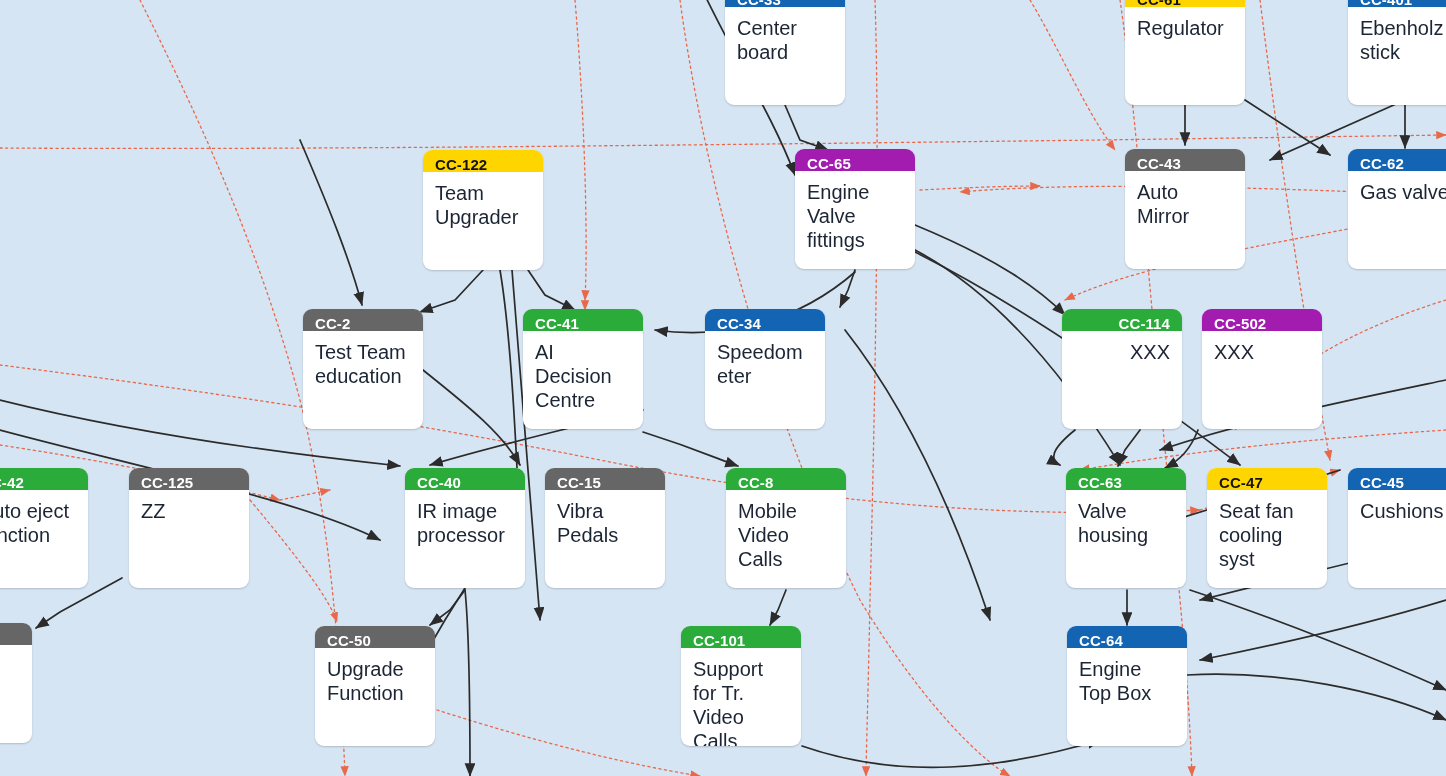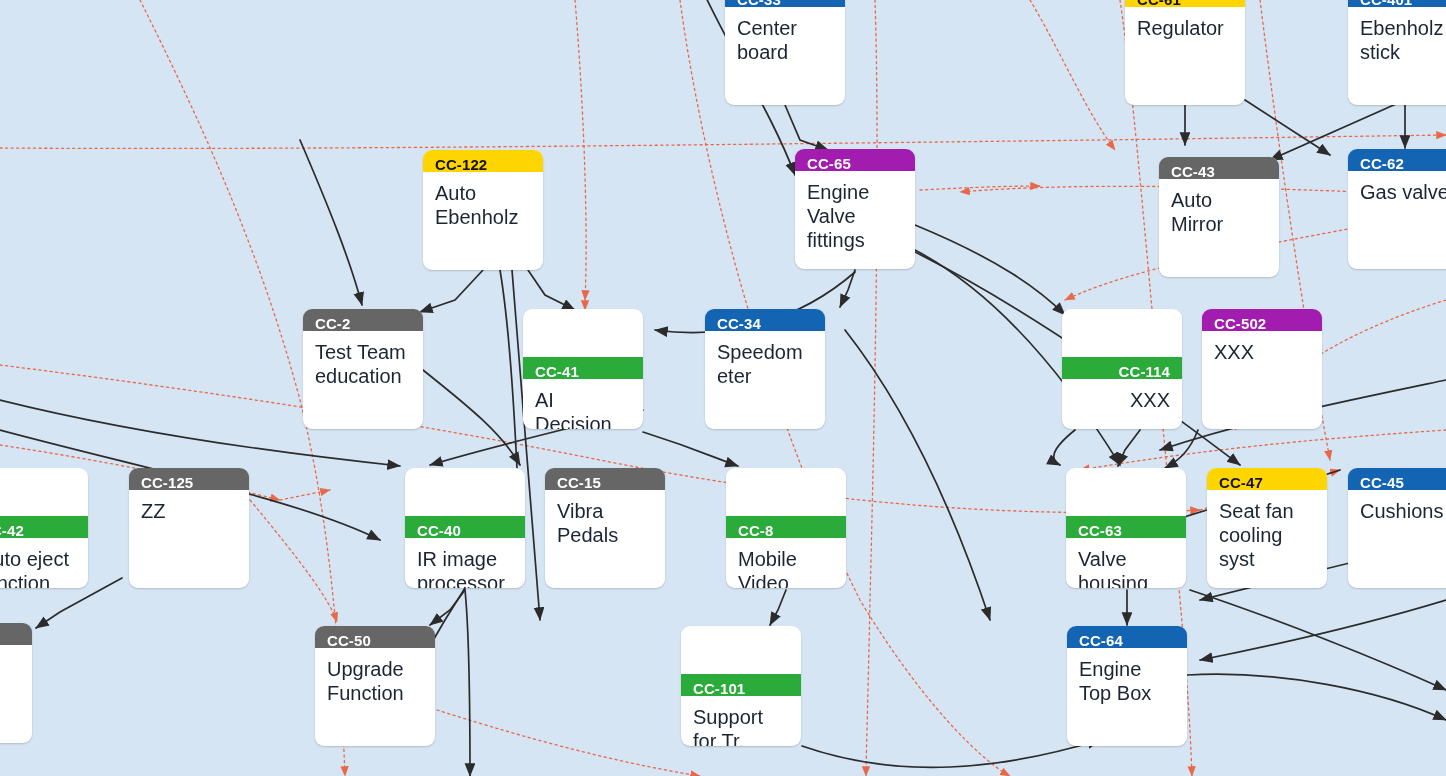--- a/index.html
+++ b/index.html
@@ -25,21 +25,21 @@
     letter-spacing:.1px;
     white-space:nowrap;
   }
   .node .body{
     padding:9px 12px 0 12px;
     font-size:20px;line-height:24px;
     color:#1b2534;
     word-wrap:break-word;
   }
   .hdr.blue{background:#1464b4;color:#ffffff;}
-  .hdr.green{background:#2bab3a;color:#ffffff;margin-top:48px;}
+  .hdr.green{background:#2bab3a;color:#ffffff;}
   .hdr.gray{background:#666666;color:#ffffff;}
   .hdr.yellow{background:#ffd500;color:#121212;}
   .hdr.red{background:#a21caf;color:#ffffff;}
 </style>
 </head>
 <body>
 
 <div id="canvas">
 
   <svg id="edges" viewBox="0 0 1446 776" xmlns="http://www.w3.org/2000/svg">
@@ -123,27 +123,27 @@
       <div class="node" style="left: 1125px; top: -15px;">
         <div class="hdr yellow">CC-61</div>
         <div class="body">Regulator</div>
       </div>
       <div class="node" style="left: 1348px; top: -15px;">
         <div class="hdr blue">CC-401</div>
         <div class="body">Ebenholz stick</div>
       </div>
       <div class="node" style="left: 423px; top: 150px;">
         <div class="hdr yellow">CC-122</div>
-        <div class="body">Auto Ebenholz</div>
+        <div class="body">Team Upgrader</div>
       </div>
       <div class="node" style="left: 795px; top: 149px;">
         <div class="hdr red">CC-65</div>
         <div class="body">Engine Valve fittings</div>
       </div>
-      <div class="node" style="left: 1159px; top: 149px; margin-top: 8px;">
+      <div class="node" style="left: 1125px; top: 149px;">
         <div class="hdr gray">CC-43</div>
         <div class="body">Auto Mirror</div>
       </div>
       <div class="node" style="left: 1348px; top: 149px;">
         <div class="hdr blue">CC-62</div>
         <div class="body">Gas valve</div>
       </div>
       <div class="node" style="left: 303px; top: 309px;">
         <div class="hdr gray">CC-2</div>
         <div class="body">Test Team education</div>

